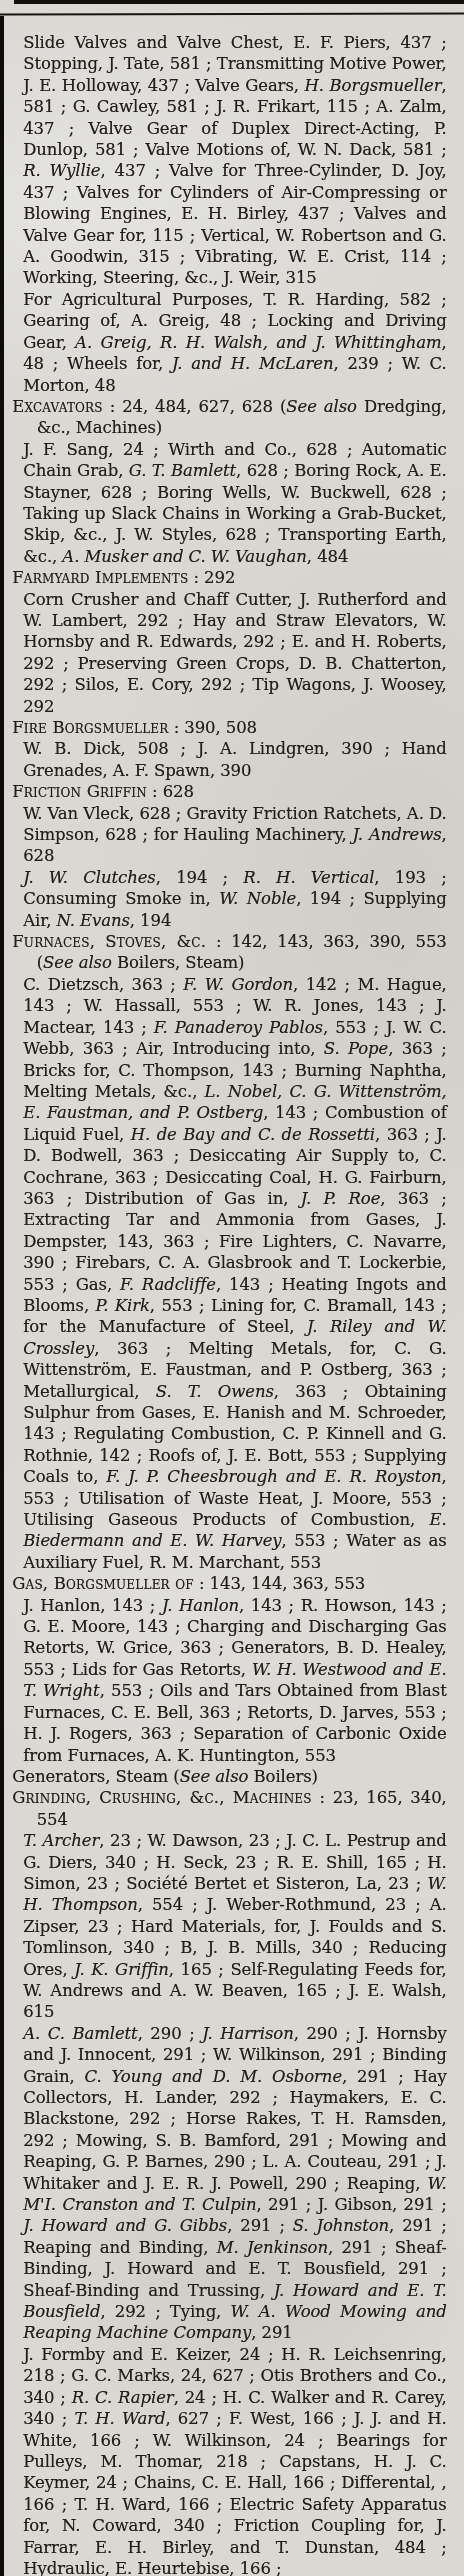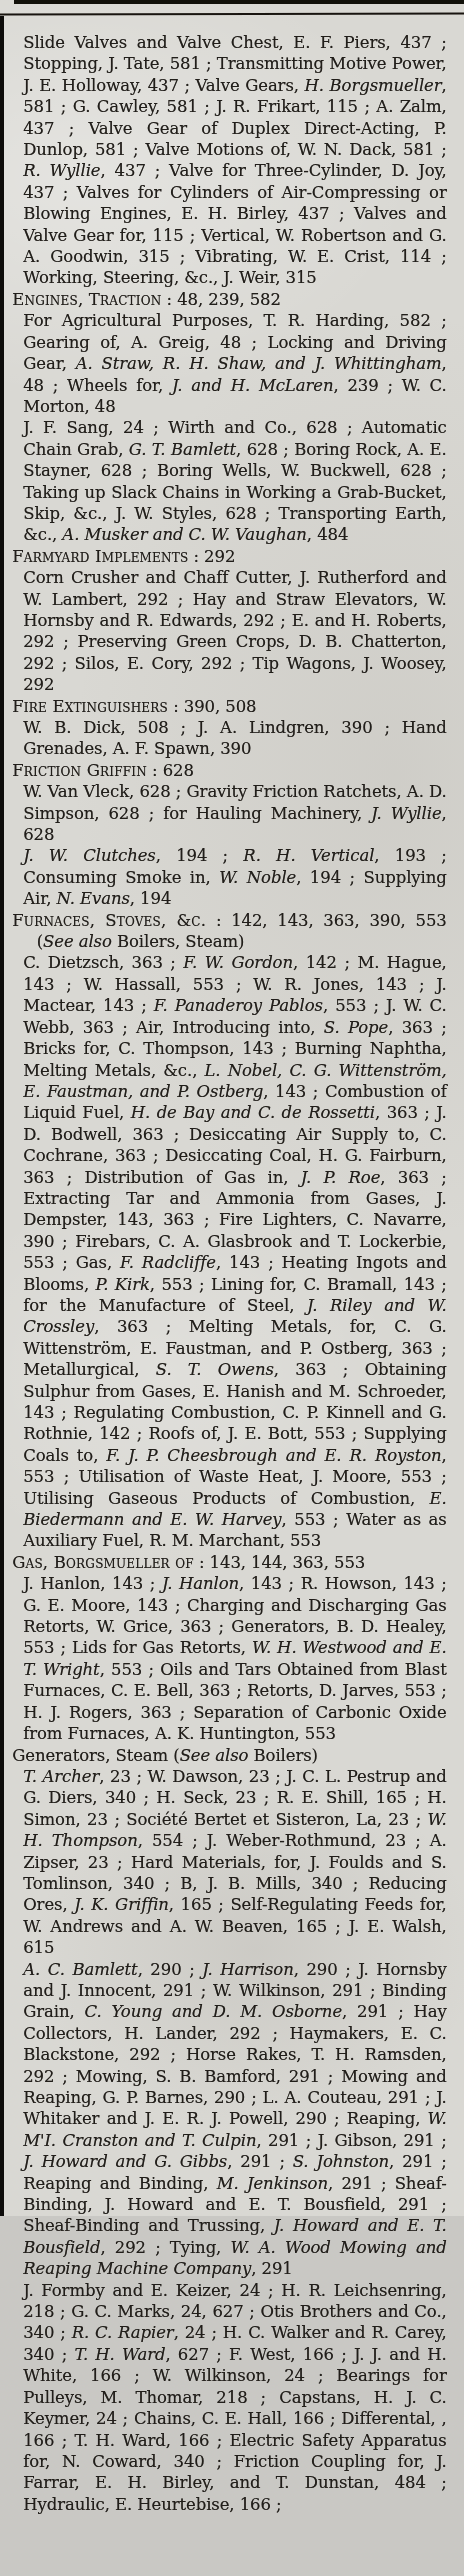--- a/index.html
+++ b/index.html
@@ -4,21 +4,21 @@
 <style>
   html, body { margin: 0; padding: 0; }
   body {
     width: 465px; height: 2576px;
     background: #c9c8c4;
     overflow: hidden;
     position: relative;
     font-family: "DejaVu Serif", "Liberation Serif", serif;
   }
   .page {
-    position: absolute; left: 0; top: 0; width: 465px; height: 2216px;
+    position: absolute; left: 0; top: 0; width: 465px; height: 2576px;
     background:
       radial-gradient(ellipse 550px 367px at 18% 8%, rgba(255,255,255,.30), transparent 60%),
       radial-gradient(ellipse 465px 673px at 85% 35%, rgba(118,112,102,.10), transparent 70%),
       radial-gradient(ellipse 367px 306px at 35% 62%, rgba(255,255,255,.18), transparent 65%),
       radial-gradient(ellipse 318px 263px at 55% 88%, rgba(110,104,96,.12), transparent 70%),
       #d9d8d3;
   }
   .rule-top    { position: absolute; left: 13.5px; right: 0; top: 0;  height: 3.7px; background: #111009; }
   .rule-top2   { position: absolute; left: 0; right: 0; top: 13px; height: 1.8px; background: #18140f;
                  transform: rotate(-0.12deg); }
@@ -40,33 +40,34 @@
 </style>
 </head>
 <body>
 
 <div class="page">
   <div class="rule-top"></div>
   <div class="rule-top2"></div>
   <div class="border-left"></div>
   <div class="col">
       <p class="body">Slide Valves and Valve Chest, E. F. Piers, 437&nbsp;; Stopping, J. Tate, 581&nbsp;; Transmitting Motive Power, J. E. Holloway, 437&nbsp;; Valve Gears, <i>H. Borgsmueller</i>, 581&nbsp;; G. Cawley, 581&nbsp;; J. R. Frikart, 115&nbsp;; A. Zalm, 437&nbsp;; Valve Gear of Duplex Direct-Acting, P. Dunlop, 581&nbsp;; Valve Motions of, W. N. Dack, 581&nbsp;; <i>R. Wyllie</i>, 437&nbsp;; Valve for Three-Cylinder, D. Joy, 437&nbsp;; Valves for Cylinders of Air-Compressing or Blowing Engines, E. H. Birley, 437&nbsp;; Valves and Valve Gear for, 115&nbsp;; Vertical, W. Robertson and G. A. Goodwin, 315&nbsp;; Vibrating, W. E. Crist, 114&nbsp;; Working, Steering, &amp;c., J. Weir, 315</p>
-      <p class="heading"><span class="sc">Engines, Traction</span><span>&nbsp;: 48, 239, 582</span></p>
-      <p class="body">For Agricultural Purposes, T. R. Harding, 582&nbsp;; Gearing of, A. Greig, 48&nbsp;; Locking and Driving Gear, <i>A. Straw, R. H. Shaw, and J. Whittingham</i>, 48&nbsp;; Wheels for, <i>J. and H. McLaren</i>, 239&nbsp;; W. C. Morton, 48</p>
+      <p class="body">For Agricultural Purposes, T. R. Harding, 582&nbsp;; Gearing of, A. Greig, 48&nbsp;; Locking and Driving Gear, <i>A. Greig, R. H. Walsh, and J. Whittingham</i>, 48&nbsp;; Wheels for, <i>J. and H. McLaren</i>, 239&nbsp;; W. C. Morton, 48</p>
+      <p class="heading"><span class="sc">Excavators</span><span>&nbsp;: 24, 484, 627, 628 (<i>See also</i> Dredging, &amp;c., Machines)</span></p>
       <p class="body">J. F. Sang, 24&nbsp;; Wirth and Co., 628&nbsp;; Automatic Chain Grab, <i>G. T. Bamlett</i>, 628&nbsp;; Boring Rock, A. E. Stayner, 628&nbsp;; Boring Wells, W. Buckwell, 628&nbsp;; Taking up Slack Chains in Working a Grab-Bucket, Skip, &amp;c., J. W. Styles, 628&nbsp;; Transporting Earth, &amp;c., <i>A. Musker and C. W. Vaughan</i>, 484</p>
       <p class="heading"><span class="sc">Farmyard Implements</span><span>&nbsp;: 292</span></p>
       <p class="body">Corn Crusher and Chaff Cutter, J. Rutherford and W. Lambert, 292&nbsp;; Hay and Straw Elevators, W. Hornsby and R. Edwards, 292&nbsp;; E. and H. Roberts, 292&nbsp;; Preserving Green Crops, D. B. Chatterton, 292&nbsp;; Silos, E. Cory, 292&nbsp;; Tip Wagons, J. Woosey, 292</p>
-      <p class="heading"><span class="sc">Fire Extinguishers</span><span>&nbsp;: 390, 508</span></p>
+      <p class="heading"><span class="sc">Fire Borgsmueller</span><span>&nbsp;: 390, 508</span></p>
       <p class="body">W. B. Dick, 508&nbsp;; J. A. Lindgren, 390&nbsp;; Hand Grenades, A. F. Spawn, 390</p>
       <p class="heading"><span class="sc">Friction Griffin</span><span>&nbsp;: 628</span></p>
-      <p class="body">W. Van Vleck, 628&nbsp;; Gravity Friction Ratchets, A. D. Simpson, 628&nbsp;; for Hauling Machinery, <i>J. Wyllie</i>, 628</p>
+      <p class="body">W. Van Vleck, 628&nbsp;; Gravity Friction Ratchets, A. D. Simpson, 628&nbsp;; for Hauling Machinery, <i>J. Andrews</i>, 628</p>
       <p class="body"><i>J. W. Clutches</i>, 194&nbsp;; <i>R. H. Vertical</i>, 193&nbsp;; Consuming Smoke in, <i>W. Noble</i>, 194&nbsp;; Supplying Air, <i>N. Evans</i>, 194</p>
       <p class="heading"><span class="sc">Furnaces, Stoves, &amp;c.</span><span>&nbsp;: 142, 143, 363, 390, 553 (<i>See also</i> Boilers, Steam)</span></p>
       <p class="body">C. Dietzsch, 363&nbsp;; <i>F. W. Gordon</i>, 142&nbsp;; M. Hague, 143&nbsp;; W. Hassall, 553&nbsp;; W. R. Jones, 143&nbsp;; J. Mactear, 143&nbsp;; <i>F. Panaderoy Pablos</i>, 553&nbsp;; J. W. C. Webb, 363&nbsp;; Air, Introducing into, <i>S. Pope</i>, 363&nbsp;; Bricks for, C. Thompson, 143&nbsp;; Burning Naphtha, Melting Metals, &amp;c., <i>L. Nobel, C. G. Wittenström, E. Faustman, and P. Ostberg</i>, 143&nbsp;; Combustion of Liquid Fuel, <i>H. de Bay and C. de Rossetti</i>, 363&nbsp;; J. D. Bodwell, 363&nbsp;; Desiccating Air Supply to, C. Cochrane, 363&nbsp;; Desiccating Coal, H. G. Fairburn, 363&nbsp;; Distribution of Gas in, <i>J. P. Roe</i>, 363&nbsp;; Extracting Tar and Ammonia from Gases, J. Dempster, 143, 363&nbsp;; Fire Lighters, C. Navarre, 390&nbsp;; Firebars, C. A. Glasbrook and T. Lockerbie, 553&nbsp;; Gas, <i>F. Radcliffe</i>, 143&nbsp;; Heating Ingots and Blooms, <i>P. Kirk</i>, 553&nbsp;; Lining for, C. Bramall, 143&nbsp;; for the Manufacture of Steel, <i>J. Riley and W. Crossley</i>, 363&nbsp;; Melting Metals, for, C. G. Wittenström, E. Faustman, and P. Ostberg, 363&nbsp;; Metallurgical, <i>S. T. Owens</i>, 363&nbsp;; Obtaining Sulphur from Gases, E. Hanish and M. Schroeder, 143&nbsp;; Regulating Combustion, C. P. Kinnell and G. Rothnie, 142&nbsp;; Roofs of, J. E. Bott, 553&nbsp;; Supplying Coals to, <i>F. J. P. Cheesbrough and E. R. Royston</i>, 553&nbsp;; Utilisation of Waste Heat, J. Moore, 553&nbsp;; Utilising Gaseous Products of Combustion, <i>E. Biedermann and E. W. Harvey</i>, 553&nbsp;; Water as as Auxiliary Fuel, R. M. Marchant, 553</p>
       <p class="heading"><span class="sc">Gas, Borgsmueller of</span><span>&nbsp;: 143, 144, 363, 553</span></p>
       <p class="body">J. Hanlon, 143&nbsp;; <i>J. Hanlon</i>, 143&nbsp;; R. Howson, 143&nbsp;; G. E. Moore, 143&nbsp;; Charging and Discharging Gas Retorts, W. Grice, 363&nbsp;; Generators, B. D. Healey, 553&nbsp;; Lids for Gas Retorts, <i>W. H. Westwood and E. T. Wright</i>, 553&nbsp;; Oils and Tars Obtained from Blast Furnaces, C. E. Bell, 363&nbsp;; Retorts, D. Jarves, 553&nbsp;; H. J. Rogers, 363&nbsp;; Separation of Carbonic Oxide from Furnaces, A. K. Huntington, 553</p>
       <p class="crossref">Generators, Steam (<i>See also</i> Boilers)</p>
+      <p class="heading"><span class="sc">Grinding, Crushing, &amp;c., Machines</span><span>&nbsp;: 23, 165, 340, 554</span></p>
       <p class="body"><i>T. Archer</i>, 23&nbsp;; W. Dawson, 23&nbsp;; J. C. L. Pestrup and G. Diers, 340&nbsp;; H. Seck, 23&nbsp;; R. E. Shill, 165&nbsp;; H. Simon, 23&nbsp;; Société Bertet et Sisteron, La, 23&nbsp;; <i>W. H. Thompson</i>, 554&nbsp;; J. Weber-Rothmund, 23&nbsp;; A. Zipser, 23&nbsp;; Hard Materials, for, J. Foulds and S. Tomlinson, 340&nbsp;; B, J. B. Mills, 340&nbsp;; Reducing Ores, <i>J. K. Griffin</i>, 165&nbsp;; Self-Regulating Feeds for, W. Andrews and A. W. Beaven, 165&nbsp;; J. E. Walsh, 615</p>
       <p class="body"><i>A. C. Bamlett</i>, 290&nbsp;; <i>J. Harrison</i>, 290&nbsp;; J. Hornsby and J. Innocent, 291&nbsp;; W. Wilkinson, 291&nbsp;; Binding Grain, <i>C. Young and D. M. Osborne</i>, 291&nbsp;; Hay Collectors, H. Lander, 292&nbsp;; Haymakers, E. C. Blackstone, 292&nbsp;; Horse Rakes, T. H. Ramsden, 292&nbsp;; Mowing, S. B. Bamford, 291&nbsp;; Mowing and Reaping, G. P. Barnes, 290&nbsp;; L. A. Couteau, 291&nbsp;; J. Whitaker and J. E. R. J. Powell, 290&nbsp;; Reaping, <i>W. M'I. Cranston and T. Culpin</i>, 291&nbsp;; J. Gibson, 291&nbsp;; <i>J. Howard and G. Gibbs</i>, 291&nbsp;; <i>S. Johnston</i>, 291&nbsp;; Reaping and Binding, <i>M. Jenkinson</i>, 291&nbsp;; Sheaf-Binding, J. Howard and E. T. Bousfield, 291&nbsp;; Sheaf-Binding and Trussing, <i>J. Howard and E. T. Bousfield</i>, 292&nbsp;; Tying, <i>W. A. Wood Mowing and Reaping Machine Company</i>, 291</p>
       <p class="body">J. Formby and E. Keizer, 24&nbsp;; H. R. Leichsenring, 218&nbsp;; G. C. Marks, 24, 627&nbsp;; Otis Brothers and Co., 340&nbsp;; <i>R. C. Rapier</i>, 24&nbsp;; H. C. Walker and R. Carey, 340&nbsp;; <i>T. H. Ward</i>, 627&nbsp;; F. West, 166&nbsp;; J. J. and H. White, 166&nbsp;; W. Wilkinson, 24&nbsp;; Bearings for Pulleys, M. Thomar, 218&nbsp;; Capstans, H. J. C. Keymer, 24&nbsp;; Chains, C. E. Hall, 166&nbsp;; Differental, , 166&nbsp;; T. H. Ward, 166&nbsp;; Electric Safety Apparatus for, N. Coward, 340&nbsp;; Friction Coupling for, J. Farrar, E. H. Birley, and T. Dunstan, 484&nbsp;; Hydraulic, E. Heurtebise, 166&nbsp;;</p>
     </div>
 </div>
 
 
 </body></html>

